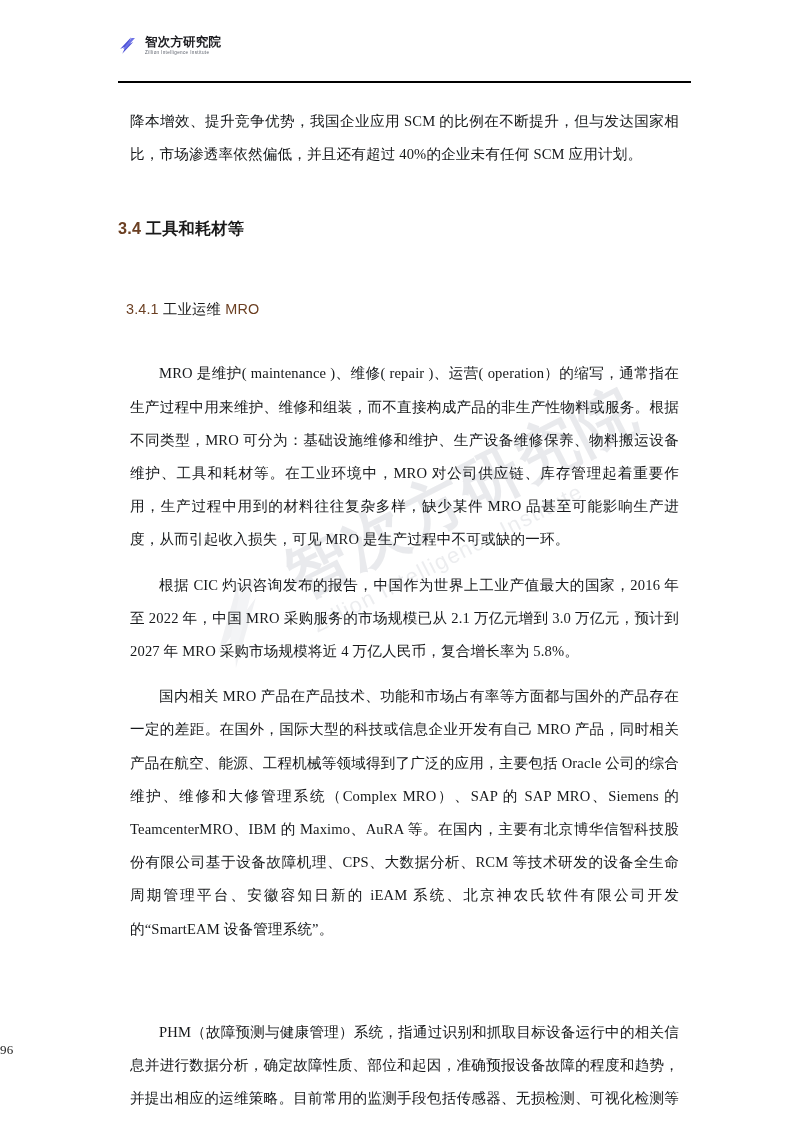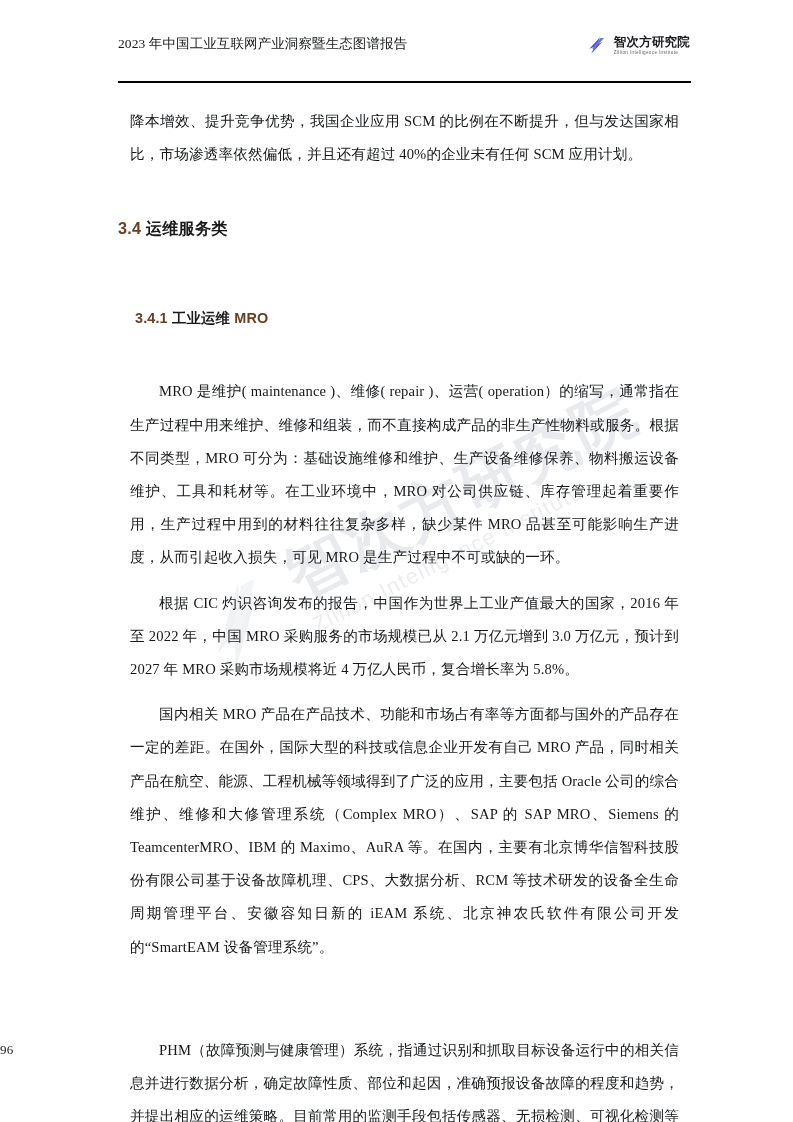--- a/index.html
+++ b/index.html
@@ -98,25 +98,25 @@
   h2.h-sec {
     margin: 0;
     font-family: "Liberation Sans", "DejaVu Sans", sans-serif;
     font-size: 16.2px;
     line-height: 26px;
     font-weight: 700;
     color: #1a1a1a;
     letter-spacing: 0.2px;
   }
   h3.h-sub {
-    margin: 17px;
+    margin: 8px;
     font-family: "Liberation Sans", "DejaVu Sans", sans-serif;
     font-size: 14.4px;
     line-height: 24px;
-    font-weight: 700;
+    font-weight: 400;
     color: #1a1a1a;
     letter-spacing: 0.15px;
   }
   .num {
     color: #6b3f22;
     text-align: right;
   }
   .lat {
     color: #6b3f22;
   }
@@ -193,40 +193,39 @@
       <polygon points="8,62 60,6 46,40 70,28 18,84 34,50" fill="#c6c9d2"></polygon>
       <polygon points="62,10 78,10 34,60 22,60" fill="#d2d5dd"></polygon>
     </svg>
     <div class="wm-text">
       <span class="wm-cn">智次方研究院</span>
       <span class="wm-en">Zillion Intelligence Institute</span>
     </div>
   </div>
 
   <div class="header">
-    <div class="header-title">2023 年中国工业互联网产业洞察暨生态图谱报告</div>
     <div class="brand">
       <svg class="brand-mark" viewBox="0 0 100 90">
         <polygon points="8,62 60,6 46,40 70,28 18,84 34,50" fill="#4a4fd6"></polygon>
         <polygon points="62,10 78,10 34,60 22,60" fill="#6d72e6"></polygon>
       </svg>
       <div class="brand-text">
         <span class="brand-cn">智次方研究院</span>
         <span class="brand-en">Zillion Intelligence Institute</span>
       </div>
     </div>
   </div>
   <div class="header-rule"></div>
 
   <div class="content">
 
     <p class="body">降本增效、提升竞争优势，我国企业应用 SCM 的比例在不断提升，但与发达国家相比，市场渗透率依然偏低，并且还有超过 40%的企业未有任何 SCM 应用计划。</p>
 
     <div class="sp-before-sec"></div>
-    <h2 class="h-sec"><span class="num">3.4</span> <span>运维服务类</span></h2>
+    <h2 class="h-sec"><span class="num">3.4</span> <span>工具和耗材等</span></h2>
     <div class="sp-after-sec"></div>
 
 
     <div class="sp-before-sub"></div>
     <h3 class="h-sub"><span class="num">3.4.1</span> <span>工业运维</span> <span class="lat">MRO</span></h3>
     <div class="sp-after-sub"></div>
 
     <p class="body indent">MRO 是维护( maintenance )、维修( repair )、运营( operation）的缩写，通常指在生产过程中用来维护、维修和组装，而不直接构成产品的非生产性物料或服务。根据不同类型，MRO 可分为：基础设施维修和维护、生产设备维修保养、物料搬运设备维护、工具和耗材等。在工业环境中，MRO 对公司供应链、库存管理起着重要作用，生产过程中用到的材料往往复杂多样，缺少某件 MRO 品甚至可能影响生产进度，从而引起收入损失，可见 MRO 是生产过程中不可或缺的一环。</p>
     <p class="body indent">根据 CIC 灼识咨询发布的报告，中国作为世界上工业产值最大的国家，2016 年至 2022 年，中国 MRO 采购服务的市场规模已从 2.1 万亿元增到 3.0 万亿元，预计到 2027 年 MRO 采购市场规模将近 4 万亿人民币，复合增长率为 5.8%。</p>
     <p class="body indent">国内相关 MRO 产品在产品技术、功能和市场占有率等方面都与国外的产品存在一定的差距。在国外，国际大型的科技或信息企业开发有自己 MRO 产品，同时相关产品在航空、能源、工程机械等领域得到了广泛的应用，主要包括 Oracle 公司的综合维护、维修和大修管理系统（Complex MRO）、SAP 的 SAP MRO、Siemens 的 TeamcenterMRO、IBM 的 Maximo、AuRA 等。在国内，主要有北京博华信智科技股份有限公司基于设备故障机理、CPS、大数据分析、RCM 等技术研发的设备全生命周期管理平台、安徽容知日新的 iEAM 系统、北京神农氏软件有限公司开发的“SmartEAM 设备管理系统”。</p>

